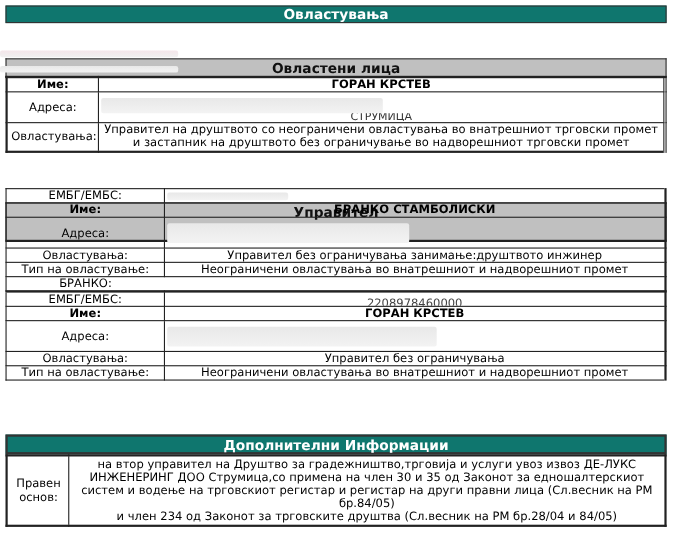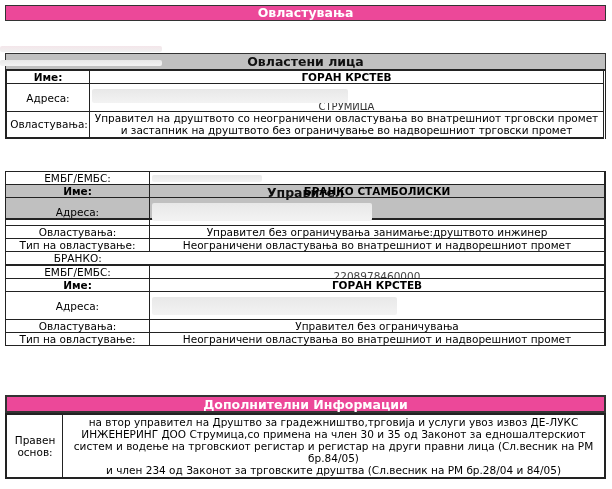--- a/index.html
+++ b/index.html
@@ -1,19 +1,19 @@
 <!DOCTYPE html>
 <html><head>
 <meta charset="utf-8">
 <style>
   html, body { margin:0; padding:0; background:#ffffff; }
   body { width:612px; height:489px; position:relative; overflow:hidden;
          font-family:"DejaVu Sans", sans-serif; color:#000; }
   .abs { position:absolute; }
-  .hdr-dark { position:absolute; left:5px; width:601px; height:16px; background:#ec4899;
+  .hdr-dark { position:absolute; left:5px; width:601px; height:16px; background:#0f766e;
               border:1px solid #333; box-sizing:border-box; color:#fff; font-weight:bold;
               font-size:12.5px; text-align:center; line-height:14px; }
   .hdr-light { position:absolute; left:5px; width:601px; height:18px; background:#c0c0c0;
                border:1px solid #333; border-bottom:2px solid #222; box-sizing:border-box; color:#111;
                font-weight:bold; font-size:12.5px; text-align:center; line-height:15px;margin-top:32px; }
   table.t { position:absolute; left:5px; width:601px; border-collapse:collapse; font-size:10.5px; }
   table.t td { border:1px solid #222; padding:0 2px; line-height:12px; vertical-align:middle;text-align:center; }
   table.t.framed { border:2px solid #222; border-right:3px double #222; }
   .lbl { width:139px; }
   .b { font-weight:bold; }

